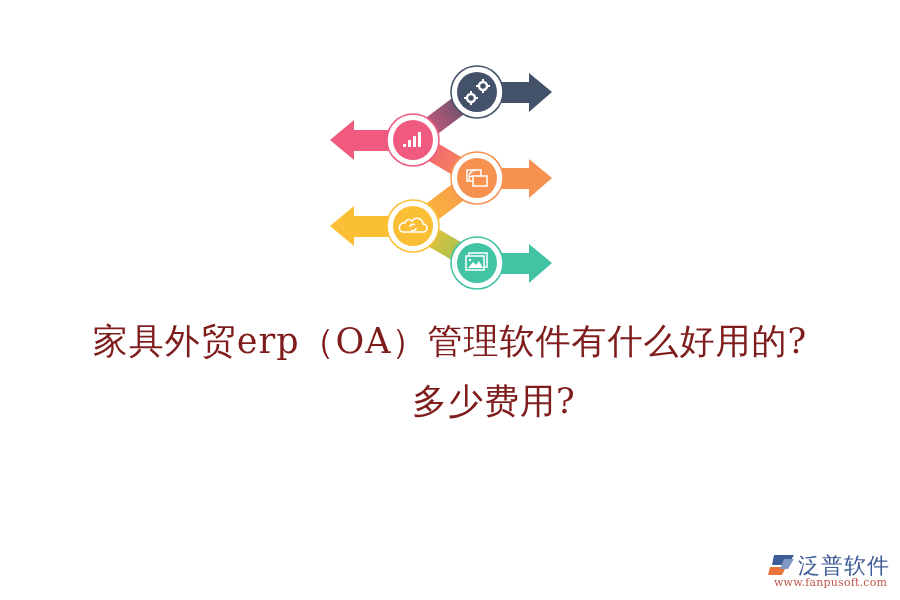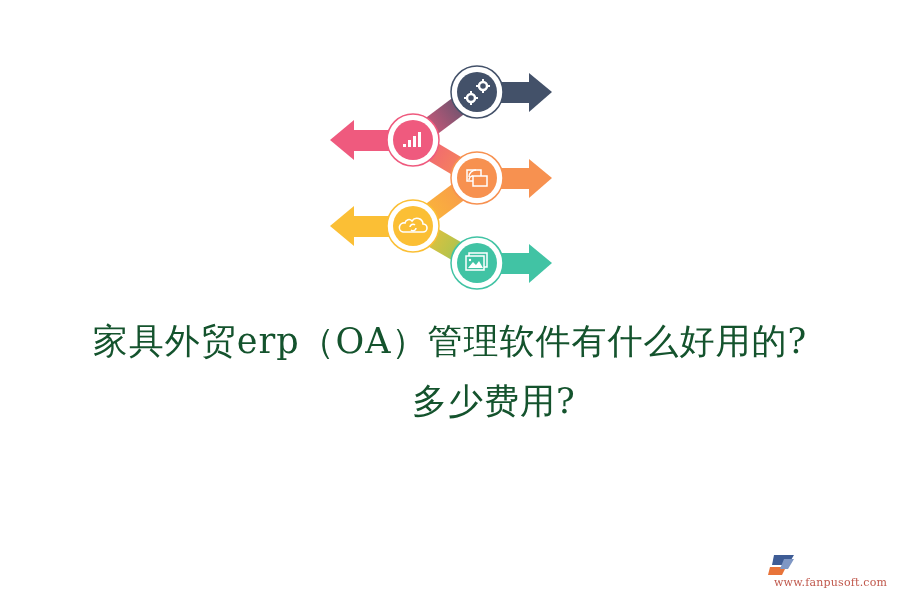--- a/index.html
+++ b/index.html
@@ -1,18 +1,18 @@
 <!DOCTYPE html>
 <html><head>
 <meta charset="utf-8">
 <style>
   html, body { margin: 0; padding: 0; background: #ffffff; }
   body { width: 900px; height: 600px; position: relative; overflow: hidden; font-family: "DejaVu Serif", "Liberation Serif", serif; }
   .infographic { position: absolute; left: 0; top: 0; width: 900px; height: 300px; }
-  .title { position: absolute; left: 0; width: 900px; text-align: center; color: #14532d; font-size: 35px; letter-spacing: 1px; font-family: "DejaVu Serif", "Liberation Serif", serif; }
+  .title { position: absolute; left: 0; width: 900px; text-align: center; color: #7f1d1d; font-size: 35px; letter-spacing: 1px; font-family: "DejaVu Serif", "Liberation Serif", serif; }
   .title.line1 { top: 318px; }
   .title.line2 { top: 378px; padding-left: 44px; }
   .logo { position: absolute; left: 768px; top: 553px; width: 128px; height: 40px; }
   .logo-name { position: absolute; left: 30px; top: -2px; font-size: 22px; color: #3e5c95; font-family: "DejaVu Sans", "Liberation Sans", sans-serif; letter-spacing: 1px; }
   .logo-url { position: absolute; left: 6px; top: 23px; font-size: 11px; color: #c0584c; font-family: "DejaVu Serif", "Liberation Serif", serif; letter-spacing: 0.2px; }
   .logo-icon { position: absolute; left: 0; top: 0; }
 </style>
 </head>
 <body>
 
@@ -128,14 +128,15 @@
 
 <div class="title line1">家具外贸erp（OA）管理软件有什么好用的?</div>
 <div class="title line2">多少费用?</div>
 
 <div class="logo">
   <svg class="logo-icon" width="30" height="24" viewBox="0 0 30 24">
     <polygon points="6,2 26,2 20,12 4,12" fill="#3e5c95"></polygon>
     <polygon points="2,14 18,14 14,22 0,22" fill="#e8743a"></polygon>
     <polygon points="16,6 26,6 20,16 12,16" fill="#7f97c4"></polygon>
   </svg>
+  <span class="logo-name">泛普软件</span>
   <span class="logo-url">www.fanpusoft.com</span>
 </div>
 
 </body></html>

